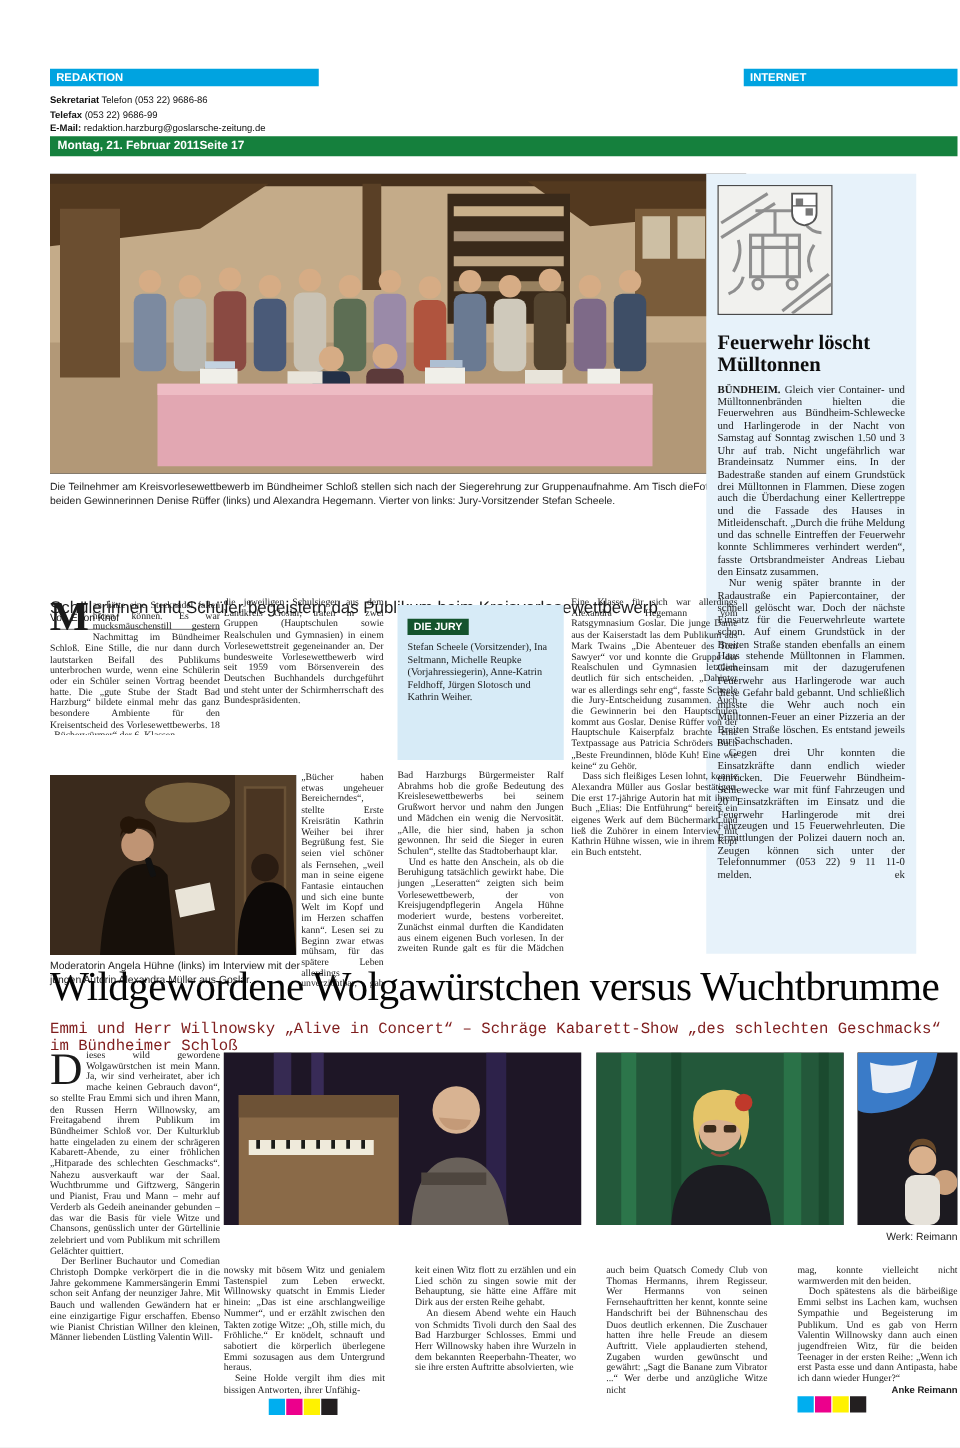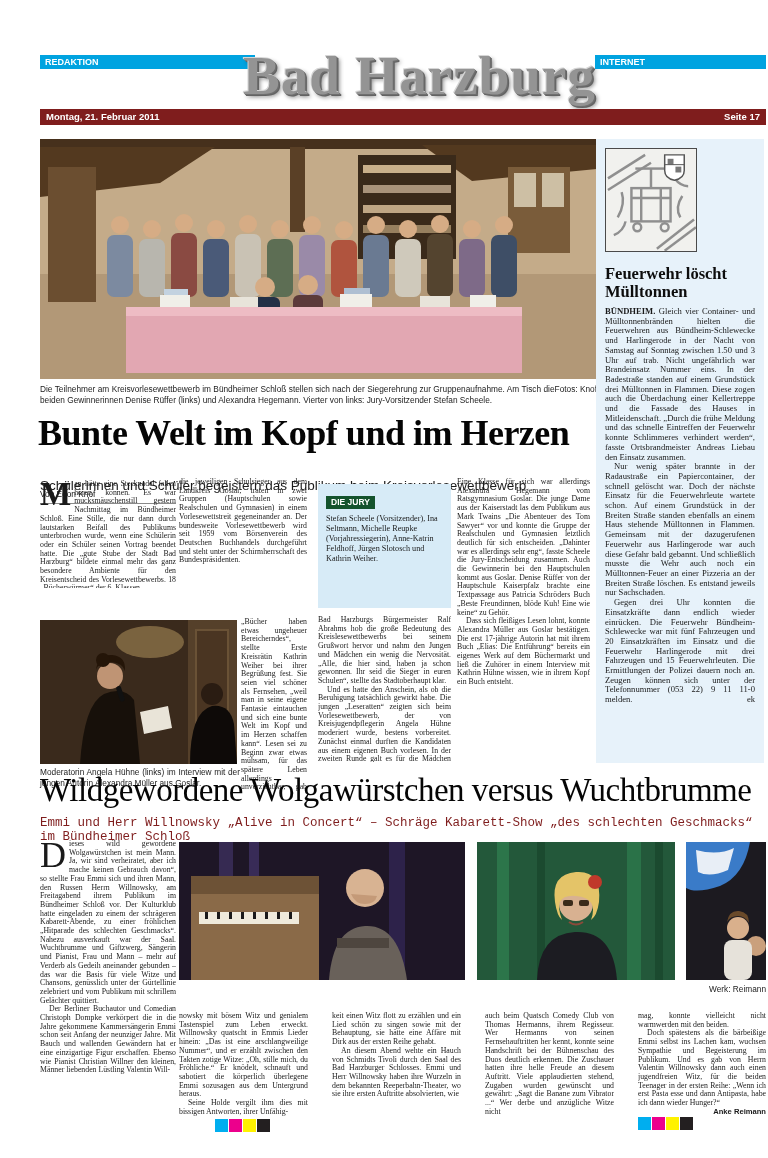--- a/index.html
+++ b/index.html
@@ -8,23 +8,23 @@
   .abs{position:absolute;}
 
   
   .cyanbar{background:#00a3e0;color:#fff;font-family:"Liberation Sans",sans-serif;
            font-weight:bold;font-size:9px;line-height:14px;padding:0 5px;box-sizing:border-box;}
   .contact{font-family:"Liberation Sans",sans-serif;font-size:7.6px;line-height:11.5px;color:#111;}
   .contact b{font-weight:bold;}
   .masthead{font-family:"Liberation Serif",serif;font-weight:bold;font-size:55px;
             letter-spacing:1px;color:#949494;text-align:center;white-space:nowrap;
             text-shadow:-1px -1px 0 #d6d6d6,1px 1px 0 #6f6f6f,2px 2px 0 #636363,3px 3px 4px rgba(0,0,0,.45);}
-  .datebar{background:#7f1d1d;color:#fff;font-family:"Liberation Sans",sans-serif;
+  .datebar{background:#15803d;color:#fff;font-family:"Liberation Sans",sans-serif;
            font-weight:bold;font-size:9.5px;line-height:16px;display:flex;
-           justify-content:space-between;padding:0 6px;box-sizing:border-box;}
+           justify-content:flex-start;padding:0 6px;box-sizing:border-box;}
 
   
   .photo{overflow:hidden;background:#333;}
   .photo svg{display:block;width:100%;height:100%;}
   .caption{font-family:"Liberation Sans",sans-serif;font-size:8.3px;line-height:10.5px;
            text-align:justify;color:#222;}
   .credit{float:right;font-family:"Liberation Sans",sans-serif;font-size:8.3px;color:#222;}
 
   
   .sidebar{background:#e7f2fa;box-sizing:border-box;padding:9px 9px;}
@@ -63,22 +63,26 @@
   .cmyk span{width:13px;height:13px;display:block;}
 </style>
 </head>
 <body>
 
 <div class="page">
 
   <div class="abs cyanbar" style="left:40px;top:55px;width:215px;height:14px;">
     <span>REDAKTION</span>
   </div>
-
-  <div class="abs masthead" style="left:243px;top:44px;width:350px;">Bad Harzburg</div>
+  <div class="abs contact" style="left:40px;top:74px;width:220px;">
+    <div><b>Sekretariat</b> <span>Telefon (053 22) 9686-86</span></div>
+    <div><b>Telefax</b> <span>(053 22) 9686-99</span></div>
+    <div><b>E-Mail:</b> <span>redaktion.harzburg@goslarsche-zeitung.de</span></div>
+  </div>
+
 
   <div class="abs cyanbar" style="left:595px;top:55px;width:171px;height:14px;">
     <span>INTERNET</span>
   </div>
 
   <div class="abs datebar" style="left:40px;top:109px;width:726px;height:16px;">
     <span>Montag, 21. Februar 2011</span>
     <span>Seite 17</span>
   </div>
 
@@ -144,21 +148,21 @@
         <rect x="380" y="157" width="30" height="11" fill="#e8e4da"></rect>
           <rect x="430" y="156" width="26" height="12" fill="#f0efe9"></rect>
       </g>
     </svg>
   </div>
   <div class="abs caption" style="left:40px;top:384px;width:557px;height:24px;">
     <span class="credit">Fotos: Knof</span>
     <span>Die Teilnehmer am Kreisvorlesewettbewerb im Bündheimer Schloß stellen sich nach der Siegerehrung zur Gruppenaufnahme. Am Tisch die beiden Gewinnerinnen Denise Rüffer (links) und Alexandra Hegemann. Vierter von links: Jury-Vorsitzender Stefan Scheele.</span>
   </div>
 
-  <div class="abs sidebar" style="left:596px;top:139px;width:168px;height:624px;">
+  <div class="abs sidebar" style="left:565px;top:139px;width:168px;height:624px;">
     <div class="sb-graphic">
       <svg viewBox="0 0 92 104">
         <rect width="92" height="104" fill="#f1f1ee"></rect>
         <g stroke="#8f8f8f" stroke-width="2.5" fill="none">
           <line x1="2" y1="30" x2="40" y2="6"></line>
             <line x1="2" y1="42" x2="46" y2="14"></line>
           <line x1="52" y1="102" x2="90" y2="72"></line>
             <line x1="60" y1="104" x2="92" y2="80"></line>
           <rect x="26" y="40" width="40" height="34"></rect>
           <line x1="26" y1="50" x2="66" y2="50"></line>
@@ -182,21 +186,20 @@
       </svg>
     </div>
     <div class="sb-headline">Feuerwehr löscht Mülltonnen</div>
     <div class="sb-body">
       <p><b>BÜNDHEIM.</b> <span>Gleich vier Container- und Mülltonnenbränden hielten die Feuerwehren aus Bündheim-Schlewecke und Harlingerode in der Nacht von Samstag auf Sonntag zwischen 1.50 und 3 Uhr auf trab. Nicht ungefährlich war Brandeinsatz Nummer eins. In der Badestraße standen auf einem Grundstück drei Mülltonnen in Flammen. Diese zogen auch die Überdachung einer Kellertreppe und die Fassade des Hauses in Mitleidenschaft. „Durch die frühe Meldung und das schnelle Eintreffen der Feuerwehr konnte Schlimmeres verhindert werden“, fasste Ortsbrandmeister Andreas Liebau den Einsatz zusammen.</span></p>
       <p>Nur wenig später brannte in der Radaustraße ein Papiercontainer, der schnell gelöscht war. Doch der nächste Einsatz für die Feuerwehrleute wartete schon. Auf einem Grundstück in der Breiten Straße standen ebenfalls an einem Haus stehende Mülltonnen in Flammen. Gemeinsam mit der dazugerufenen Feuerwehr aus Harlingerode war auch diese Gefahr bald gebannt. Und schließlich musste die Wehr auch noch ein Mülltonnen-Feuer an einer Pizzeria an der Breiten Straße löschen. Es entstand jeweils nur Sachschaden.</p>
       <p><span>Gegen drei Uhr konnten die Einsatzkräfte dann endlich wieder einrücken. Die Feuerwehr Bündheim-Schlewecke war mit fünf Fahrzeugen und 20 Einsatzkräften im Einsatz und die Feuerwehr Harlingerode mit drei Fahrzeugen und 15 Feuerwehrleuten. Die Ermittlungen der Polizei dauern noch an. Zeugen können sich unter der Telefonnummer (053 22) 9 11 11-0 melden.</span> <i class="author-mark">ek</i></p>
     </div>
   </div>
 
-  <div class="abs a1-headline" style="left:38px;top:412px;width:560px;">Bunte Welt im Kopf und im Herzen</div>
   <div class="abs a1-subhead" style="left:40px;top:478px;width:558px;">Schülerinnen und Schüler begeistern das Publikum beim Kreisvorlesewettbewerb</div>
   <div class="abs byline" style="left:40px;top:489px;">Von Egon Knof</div>
   <div class="abs rule" style="left:40px;top:503px;width:136px;"></div>
 
   <div class="abs bodycol" style="left:40px;top:480px;width:136px;height:108px;">
     <p class="dc">Man hätte eine Stecknadel fallen hören können. Es war mucksmäuschenstill gestern Nachmittag im Bündheimer Schloß. Eine Stille, die nur dann durch lautstarken Beifall des Publikums unterbrochen wurde, wenn eine Schülerin oder ein Schüler seinen Vortrag beendet hatte. Die „gute Stube der Stadt Bad Harzburg“ bildete einmal mehr das ganz besondere Ambiente für den Kreisentscheid des Vorlesewettbewerbs. 18 „Bücherwürmer“ der 6. Klassen,</p>
   </div>
 
   <div class="abs bodycol" style="left:179px;top:478px;width:128px;height:138px;">
     <p>die jeweiligen Schulsieger aus dem Landkreis Goslar, traten in zwei Gruppen (Hauptschulen sowie Realschulen und Gymnasien) in einem Vorlesewettstreit gegeneinander an. Der bundesweite Vorlesewettbewerb wird seit 1959 vom Börsenverein des Deutschen Buchhandels durchgeführt und steht unter der Schirmherrschaft des Bundespräsidenten.</p>

